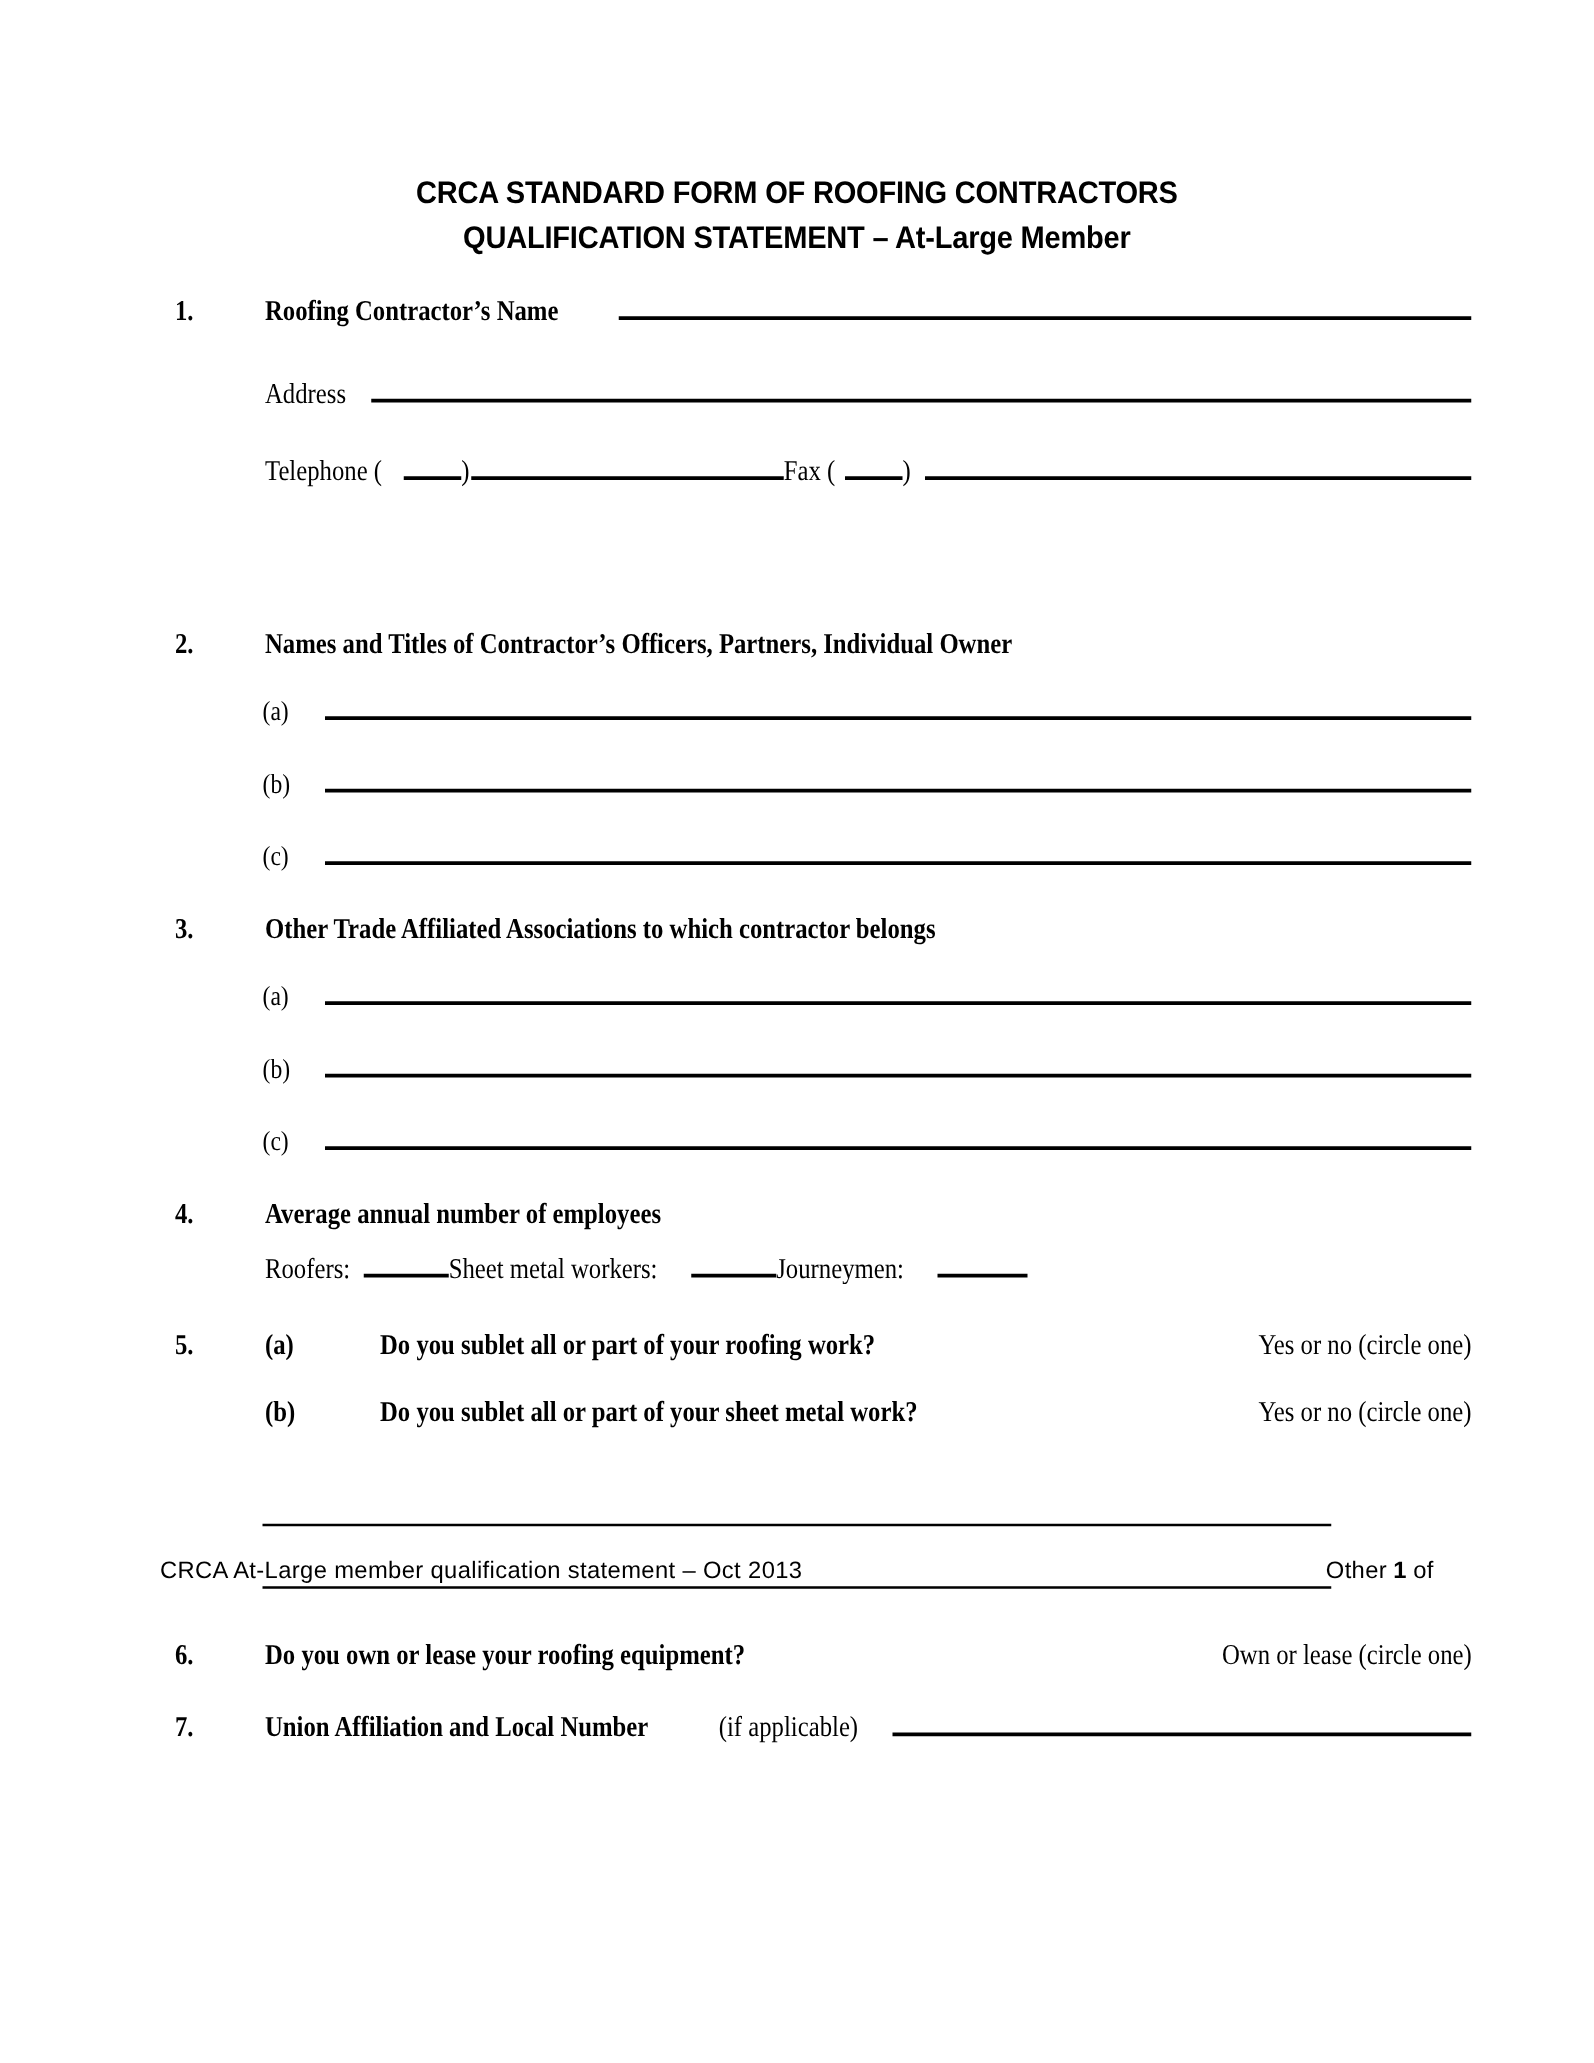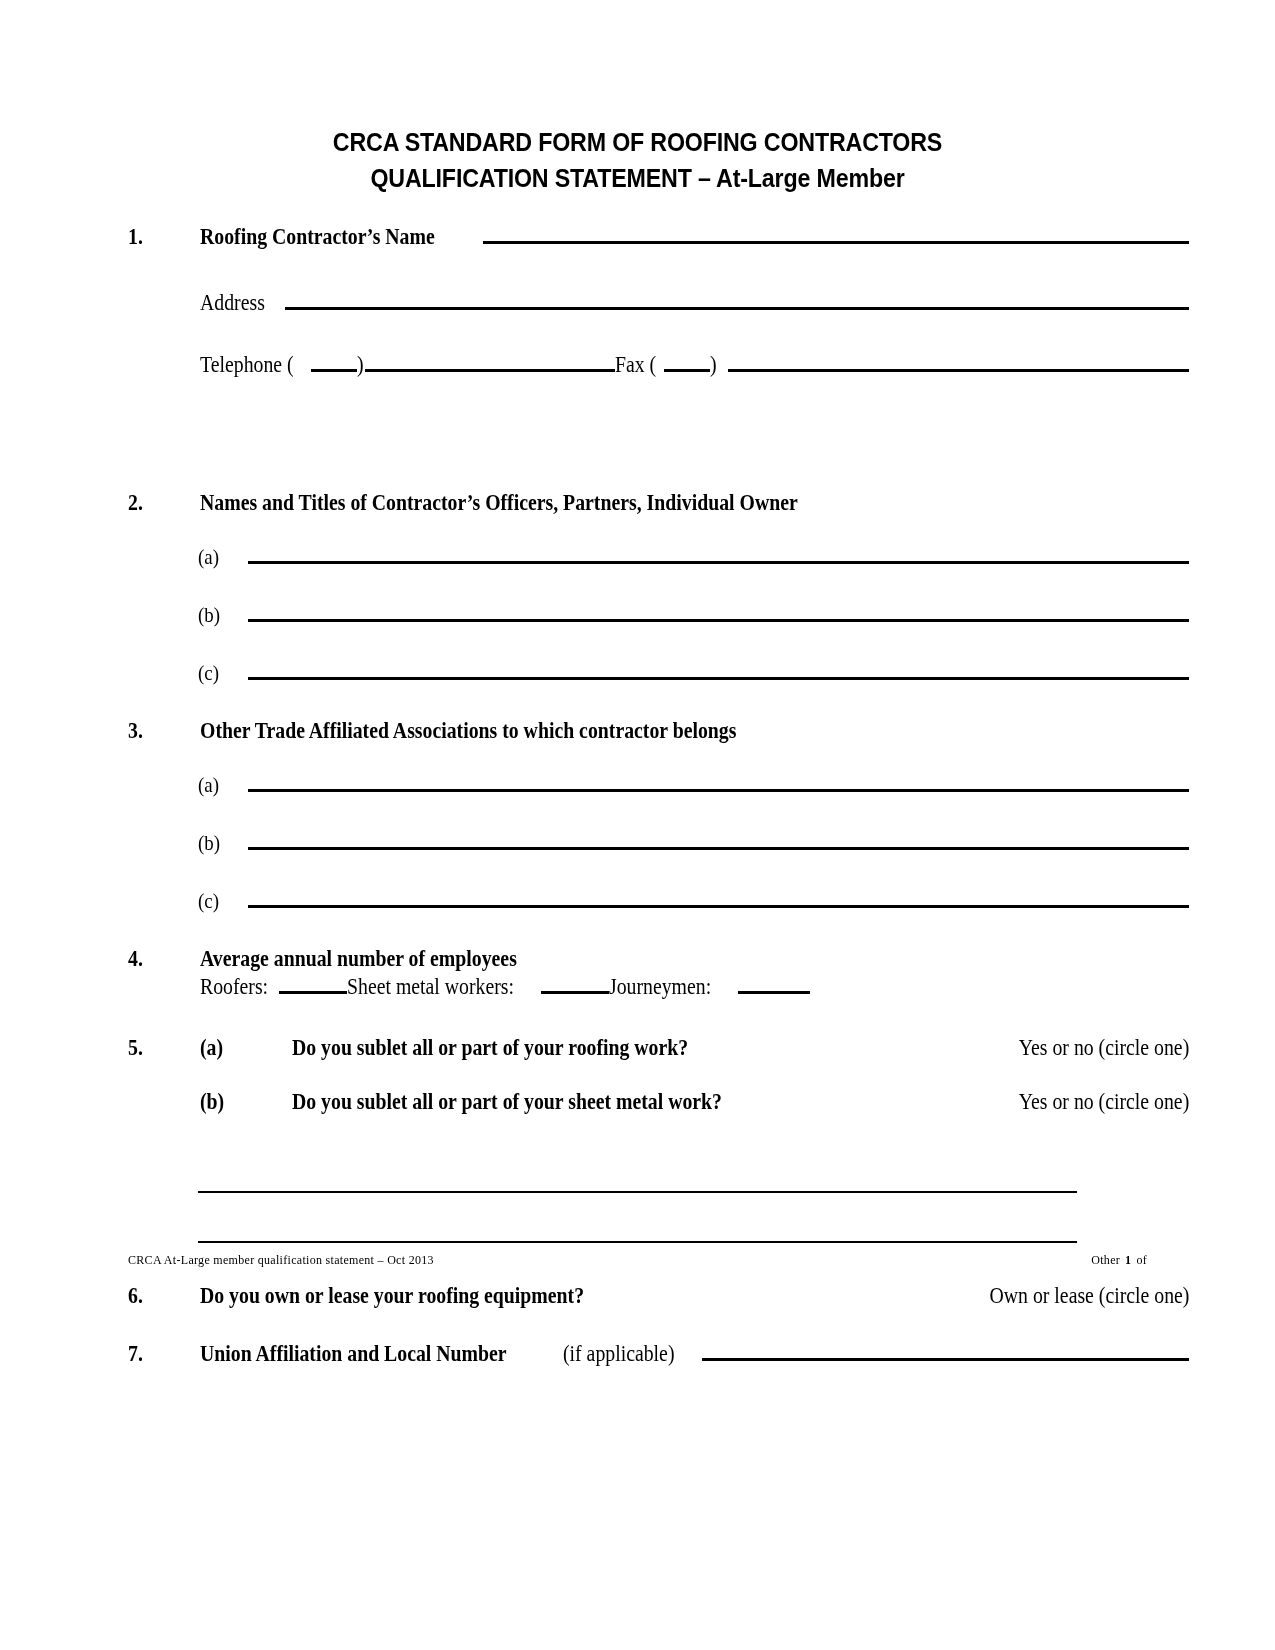--- a/index.html
+++ b/index.html
@@ -13,21 +13,21 @@
     font-family: "Liberation Serif", "DejaVu Serif", serif;
     color: #000000;
     -webkit-font-smoothing: antialiased;
   }
 
   .page {
     position: relative;
     width: 1275px;
     height: 1420px;
     box-sizing: border-box;
-    padding: 0;
+    padding: 12px;
     overflow: hidden;
   }
 
   
   .title-block {
     text-align: center;
     padding-top: 124px;
   }
   .title-line {
     font-family: "Liberation Sans", "DejaVu Sans", sans-serif;
@@ -150,22 +150,22 @@
 
   
   .footer {
     position: absolute;
     left: 128px;
     right: 128px;
     bottom: 152px;
     display: flex;
     align-items: baseline;
     justify-content: space-between;
-    font-family: Liberation Serif, serif;
-    font-size: 12px;
+    font-family: Liberation Sans, sans-serif;
+    font-size: 19px;
     letter-spacing: 0.3px;
     gap: 10px;
   }
   .footer .right { display: flex; gap: 5px; }
   .footer .pg { font-weight: bold; }
 </style>
 </head>
 <body>
 
 <div class="page">
@@ -267,21 +267,21 @@
       <span class="rule gap"></span>
     </div>
 
     <div class="sp-32"></div>
 
     <div class="row">
       <span class="num">4.</span>
       <span class="txt b">Average annual number of employees</span>
     </div>
 
-    <div class="row" style="margin-top:2px;">
+    <div class="row" style="margin-top:18px;">
       <span class="num"></span>
       <span class="txt">Roofers:</span>
       <span class="fixrule" style="width:68px;"></span>
       <span class="txt">Sheet metal workers:</span>
       <span class="fixrule" style="width:68px;"></span>
       <span class="txt">Journeymen:</span>
       <span class="fixrule" style="width:72px;margin-left:10px;"></span>
     </div>
 
     <div class="sp-36"></div>

